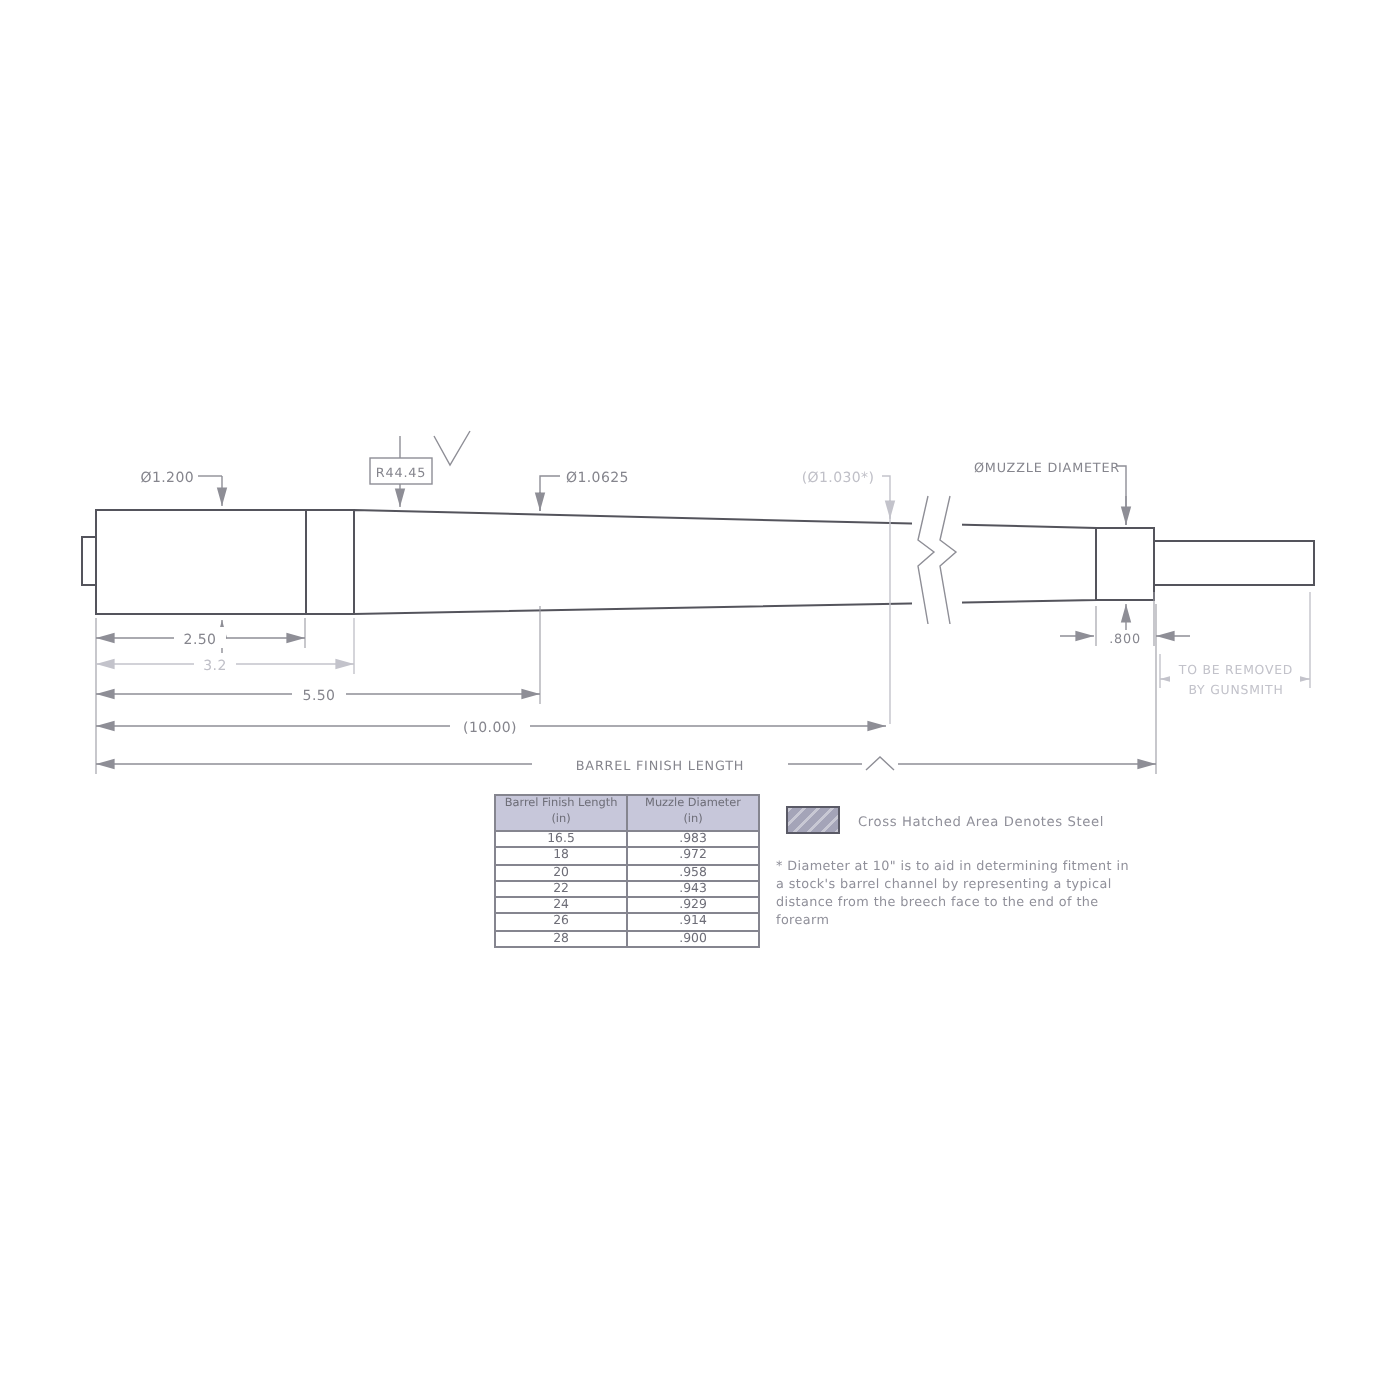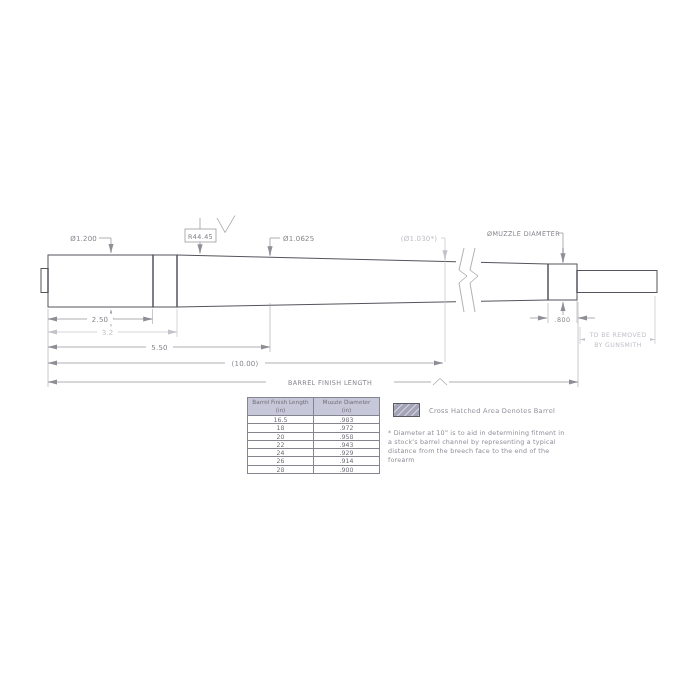--- a/index.html
+++ b/index.html
@@ -194,16 +194,16 @@
           <td>.914</td>
         </tr>
         <tr>
           <td>28</td>
           <td>.900</td>
         </tr>
       </tbody>
 </table>
 
 <div id="legend-swatch"></div>
-<div id="legend-label">Cross Hatched Area Denotes Barrel</div>
+<div id="legend-label">Cross Hatched Area Denotes Steel</div>
 <div id="footnote">* Diameter at 10" is to aid in determining fitment in a stock's barrel channel by representing a typical distance from the breech face to the end of the forearm</div>
 
 </div>
 
 </body></html>

